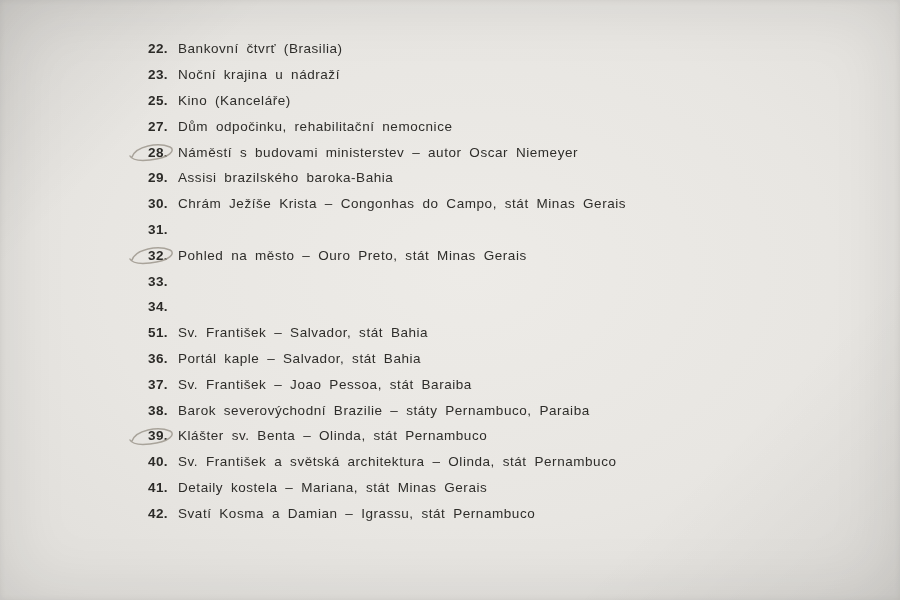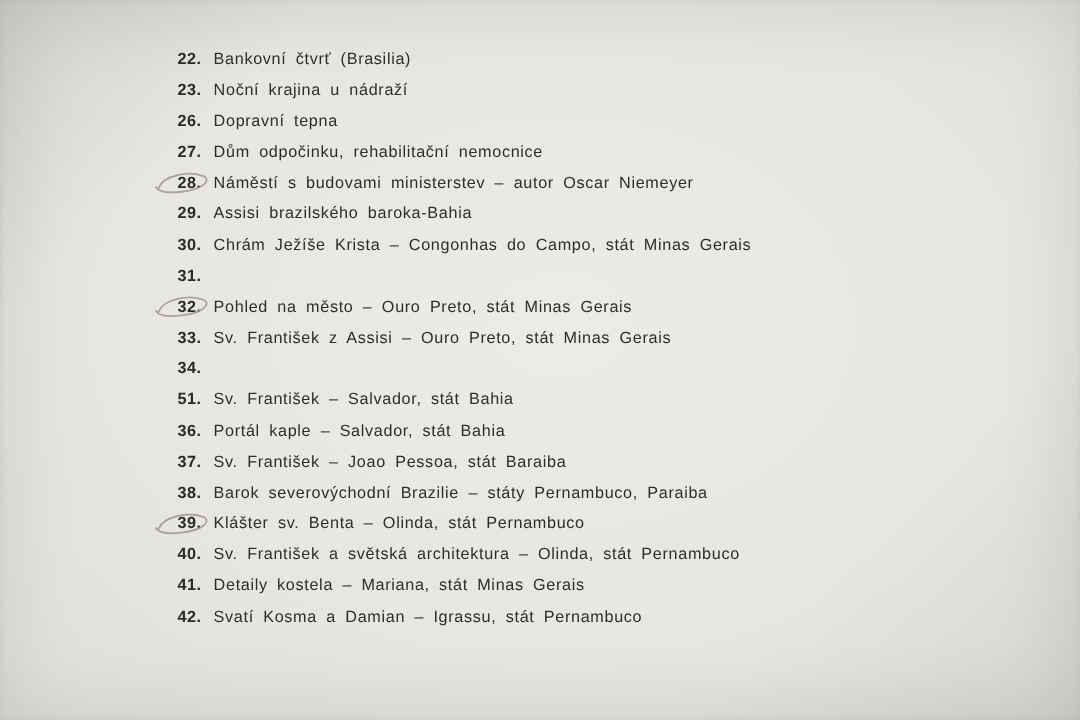--- a/index.html
+++ b/index.html
@@ -63,22 +63,22 @@
   <div class="list">
       <div class="row">
         <span class="num">22.</span>
         <span class="title">Bankovní čtvrť (Brasilia)</span>
       </div>
       <div class="row">
         <span class="num">23.</span>
         <span class="title">Noční krajina u nádraží</span>
       </div>
       <div class="row">
-        <span class="num">26.</span>
-        <span class="title">Dopravní tepna</span>
+        <span class="num">25.</span>
+        <span class="title">Kino (Kanceláře)</span>
       </div>
       <div class="row">
         <span class="num">27.</span>
         <span class="title">Dům odpočinku, rehabilitační nemocnice</span>
       </div>
       <div class="row">
         <svg class="pencil" width="58" height="24" viewBox="0 0 58 24">
           <path d="M8 17 C 12 6, 34 2, 46 7 C 52 10, 46 18, 26 20 C 16 21, 8 20, 6 16" fill="none" stroke="#9e988e" stroke-width="1.5" stroke-linecap="round"></path>
         </svg>
         <span class="num">28.</span>
@@ -97,21 +97,20 @@
       </div>
       <div class="row">
         <svg class="pencil" width="58" height="24" viewBox="0 0 58 24">
           <path d="M8 17 C 12 6, 34 2, 46 7 C 52 10, 46 18, 26 20 C 16 21, 8 20, 6 16" fill="none" stroke="#9e988e" stroke-width="1.5" stroke-linecap="round"></path>
         </svg>
         <span class="num">32.</span>
         <span class="title">Pohled na město – Ouro Preto, stát Minas Gerais</span>
       </div>
       <div class="row">
         <span class="num">33.</span>
-        <span class="title">Sv. František z Assisi – Ouro Preto, stát Minas Gerais</span>
       </div>
       <div class="row">
         <span class="num">34.</span>
       </div>
       <div class="row">
         <span class="num">51.</span>
         <span class="title">Sv. František – Salvador, stát Bahia</span>
       </div>
       <div class="row">
         <span class="num">36.</span>

